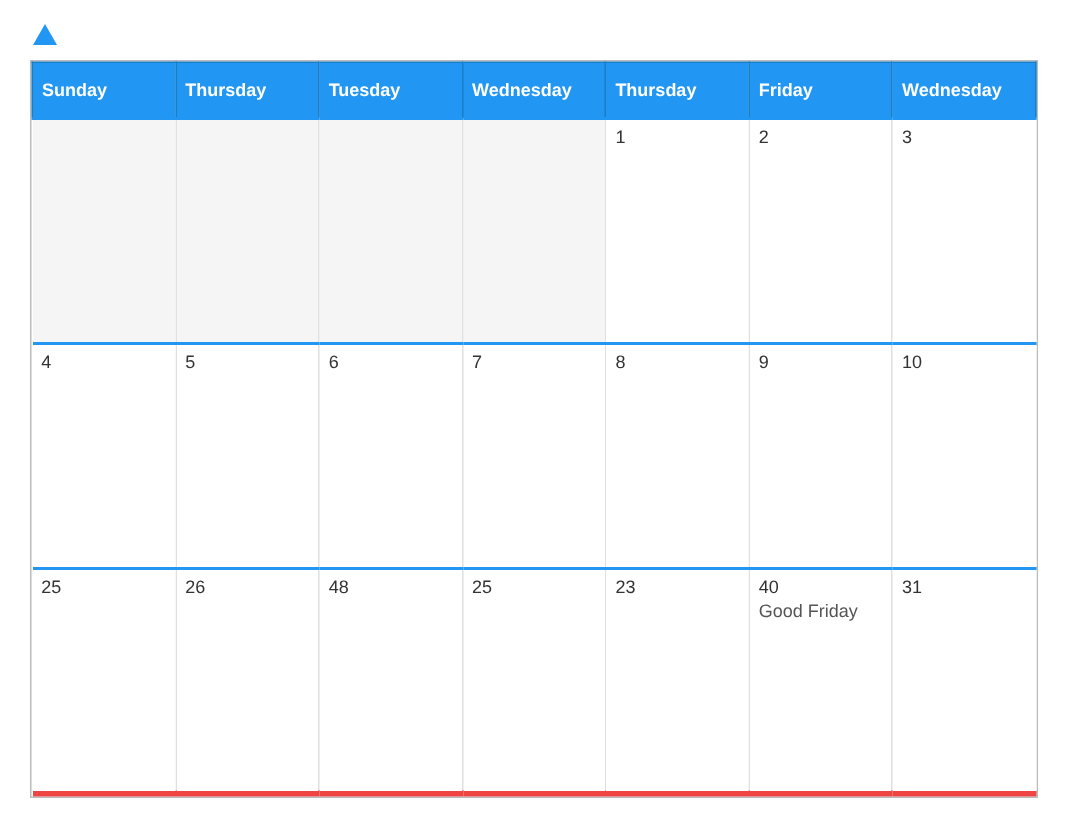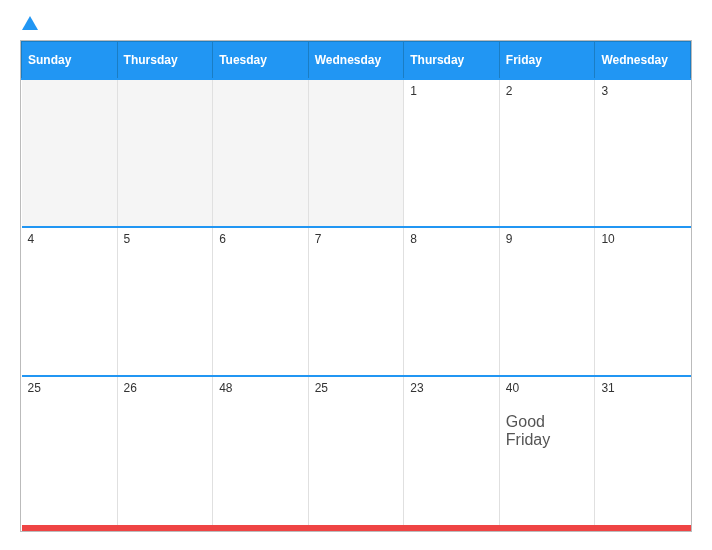--- a/index.html
+++ b/index.html
@@ -104,27 +104,27 @@
     }
     .day-cell.empty {
       background: #f5f5f5;
     }
     .day-num {
       font-size: 12px;
       color: #333;
       display: block;
     }
     .holiday-label {
-      font-size: 16px;
+      font-size: 12px;
       color: #555;
       display: block;
-      margin-top: 18px;
+      margin-top: 2px;
     }
     tr:last-child .day-cell {
-      border-bottom: 6px solid #ef4444;
+      border-bottom: 4px solid #ef4444;
     }
     .calendar-wrapper {
       border: 1px solid #bbb;
       flex: 1;
       display: flex;
       flex-direction: column;
     }
   </style>
 </head>
 <body>

